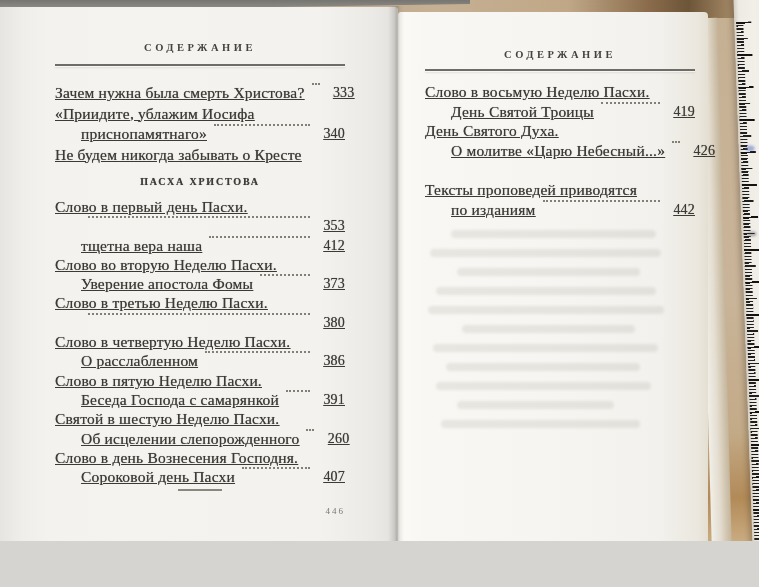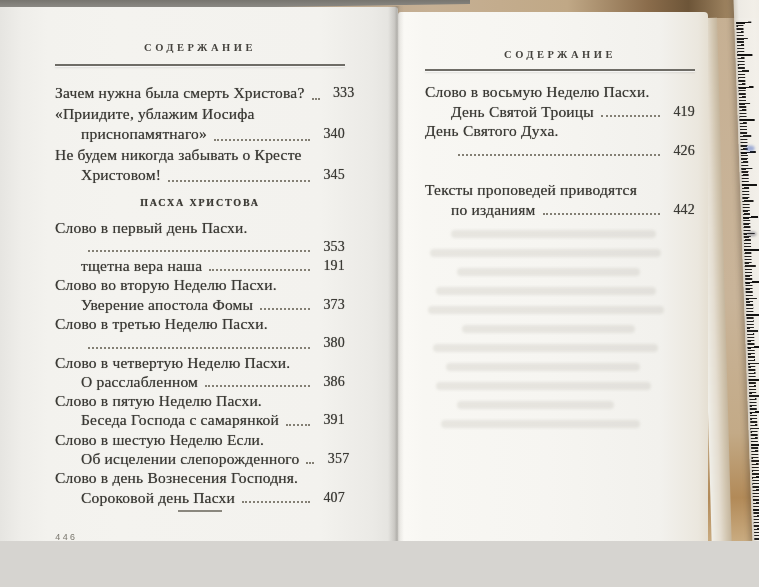--- a/index.html
+++ b/index.html
@@ -32,35 +32,35 @@
     border-radius:3px 4px 6px 3px;}
   .gutter{position:absolute;left:388px;top:6px;width:16px;height:567px;z-index:3;
     background:linear-gradient(to right,rgba(90,85,78,0) 0%,rgba(90,85,78,.18) 40%,rgba(70,66,60,.30) 55%,rgba(120,114,106,.12) 75%,rgba(120,114,106,0) 100%);}
 
   
   .pl-content{padding:34px 53px 0 55px;}
   .pr-content{padding:36px 13px 0 27px;}
   .toc-header{text-align:center;font-size:10.5px;font-weight:600;letter-spacing:3.5px;color:#45433e;height:14px;line-height:14px;}
   .toc-rule{height:2px;background:#6e6c66;margin-top:9px;box-shadow:0 1px 1px rgba(255,255,255,.75),0 2px 2px rgba(0,0,0,.10);}
   .pr-content .toc-rule{margin-top:7px;}
-  .toc-line{display:flex;align-items:flex-end;font-size:15.5px;letter-spacing:.2px;white-space:nowrap;
-    color:#3b3a35;text-shadow:0 0 .7px rgba(59,58,53,.75);}
+  .toc-line{display:flex;align-items:flex-start;font-size:15.5px;letter-spacing:.2px;white-space:nowrap;
+    color:#3b3a35;text-shadow:0 0 .7px rgba(59,58,53,.75);text-decoration:underline;}
   .block-top{margin-top:17px;}
   .block-top .toc-line{height:20.5px;line-height:20.5px;}
   .block-sec .toc-line{height:19.3px;line-height:19.3px;}
   .pr-content .toc-line{height:19.5px;line-height:19.5px;}
   .ind{padding-left:26px;}
   .leader{flex:1;border-bottom:2px dotted #837f74;margin:0 5px 4px 7px;min-width:8px;}
   .pg{min-width:30px;text-align:right;font-size:14px;}
   .noleader .leader,.noleader .pg{visibility:hidden;}
   .section-heading{text-align:center;font-size:10px;font-weight:600;letter-spacing:1.8px;color:#3e3c37;
     margin:8px 0 6px 0;height:18px;line-height:18px;text-shadow:0 0 .7px rgba(59,58,53,.7);}
   .block-notes{margin-top:20px;}
   .footer-rule{width:44px;height:2px;background:#8a877e;margin:3px auto 0 auto;}
-  .footer-num{text-align:left;font-size:9px;letter-spacing:2px;color:#7b786f;margin-top:21px;font-family:Liberation Mono, monospace;}
+  .footer-num{text-align:right;font-size:9px;letter-spacing:2px;color:#7b786f;margin-top:15px;}
 
   
   .showthrough{position:absolute;left:22px;top:218px;width:262px;}
   .showthrough div{height:8px;border-radius:4px;background:rgba(122,114,100,.13);filter:blur(1.6px);margin-bottom:11px;}
 
   
   .ruler{position:absolute;left:733px;top:-14px;width:46px;height:640px;z-index:5;
     transform:rotate(-2deg);transform-origin:0 0;
     background:linear-gradient(to right,rgba(214,209,199,.95) 0,rgba(240,238,233,.96) 5px,rgba(245,243,238,.95) 20px,rgba(236,233,226,.94) 46px);
     box-shadow:-3px 2px 5px rgba(60,50,40,.28);}
@@ -106,43 +106,38 @@
         <div class="toc-line ind">
             <span class="txt">приснопамятнаго»</span>
             <span class="leader"></span>
             <span class="pg">340</span>
           </div>
         <div class="toc-line noleader">
             <span class="txt">Не будем никогда забывать о Кресте</span>
             <span class="leader"></span>
             <span class="pg"></span>
           </div>
-        <div class="toc-line ind">
-            <span class="txt">Христовом!</span>
-            <span class="leader"></span>
-            <span class="pg">345</span>
-          </div>
       </div>
 
       <div class="section-heading">ПАСХА ХРИСТОВА</div>
 
       <div class="block-sec">
         <div class="toc-line noleader">
             <span class="txt">Слово в первый день Пасхи.</span>
             <span class="leader"></span>
             <span class="pg"></span>
           </div>
         <div class="toc-line ind">
             <span class="leader"></span>
             <span class="pg">353</span>
           </div>
         <div class="toc-line ind">
             <span class="txt">тщетна вера наша</span>
             <span class="leader"></span>
-            <span class="pg">191</span>
+            <span class="pg">412</span>
           </div>
         <div class="toc-line noleader">
             <span class="txt">Слово во вторую Неделю Пасхи.</span>
             <span class="leader"></span>
             <span class="pg"></span>
           </div>
         <div class="toc-line ind">
             <span class="txt">Уверение апостола Фомы</span>
             <span class="leader"></span>
             <span class="pg">373</span>
@@ -170,28 +165,28 @@
             <span class="txt">Слово в пятую Неделю Пасхи.</span>
             <span class="leader"></span>
             <span class="pg"></span>
           </div>
         <div class="toc-line ind">
             <span class="txt">Беседа Господа с самарянкой</span>
             <span class="leader"></span>
             <span class="pg">391</span>
           </div>
         <div class="toc-line noleader">
-            <span class="txt">Слово в шестую Неделю Если.</span>
+            <span class="txt">Святой в шестую Неделю Пасхи.</span>
             <span class="leader"></span>
             <span class="pg"></span>
           </div>
         <div class="toc-line ind">
             <span class="txt">Об исцелении слепорожденного</span>
             <span class="leader"></span>
-            <span class="pg">357</span>
+            <span class="pg">260</span>
           </div>
         <div class="toc-line noleader">
             <span class="txt">Слово в день Вознесения Господня.</span>
             <span class="leader"></span>
             <span class="pg"></span>
           </div>
         <div class="toc-line ind">
             <span class="txt">Сороковой день Пасхи</span>
             <span class="leader"></span>
             <span class="pg">407</span>
@@ -218,20 +213,21 @@
             <span class="txt">День Святой Троицы</span>
             <span class="leader"></span>
             <span class="pg">419</span>
           </div>
         <div class="toc-line noleader">
             <span class="txt">День Святого Духа.</span>
             <span class="leader"></span>
             <span class="pg"></span>
           </div>
         <div class="toc-line ind">
+            <span class="txt">О молитве «Царю Небесный...»</span>
             <span class="leader"></span>
             <span class="pg">426</span>
           </div>
       </div>
 
       <div class="block-notes">
         <div class="toc-line noleader">
             <span class="txt">Тексты проповедей приводятся</span>
             <span class="leader"></span>
             <span class="pg"></span>

